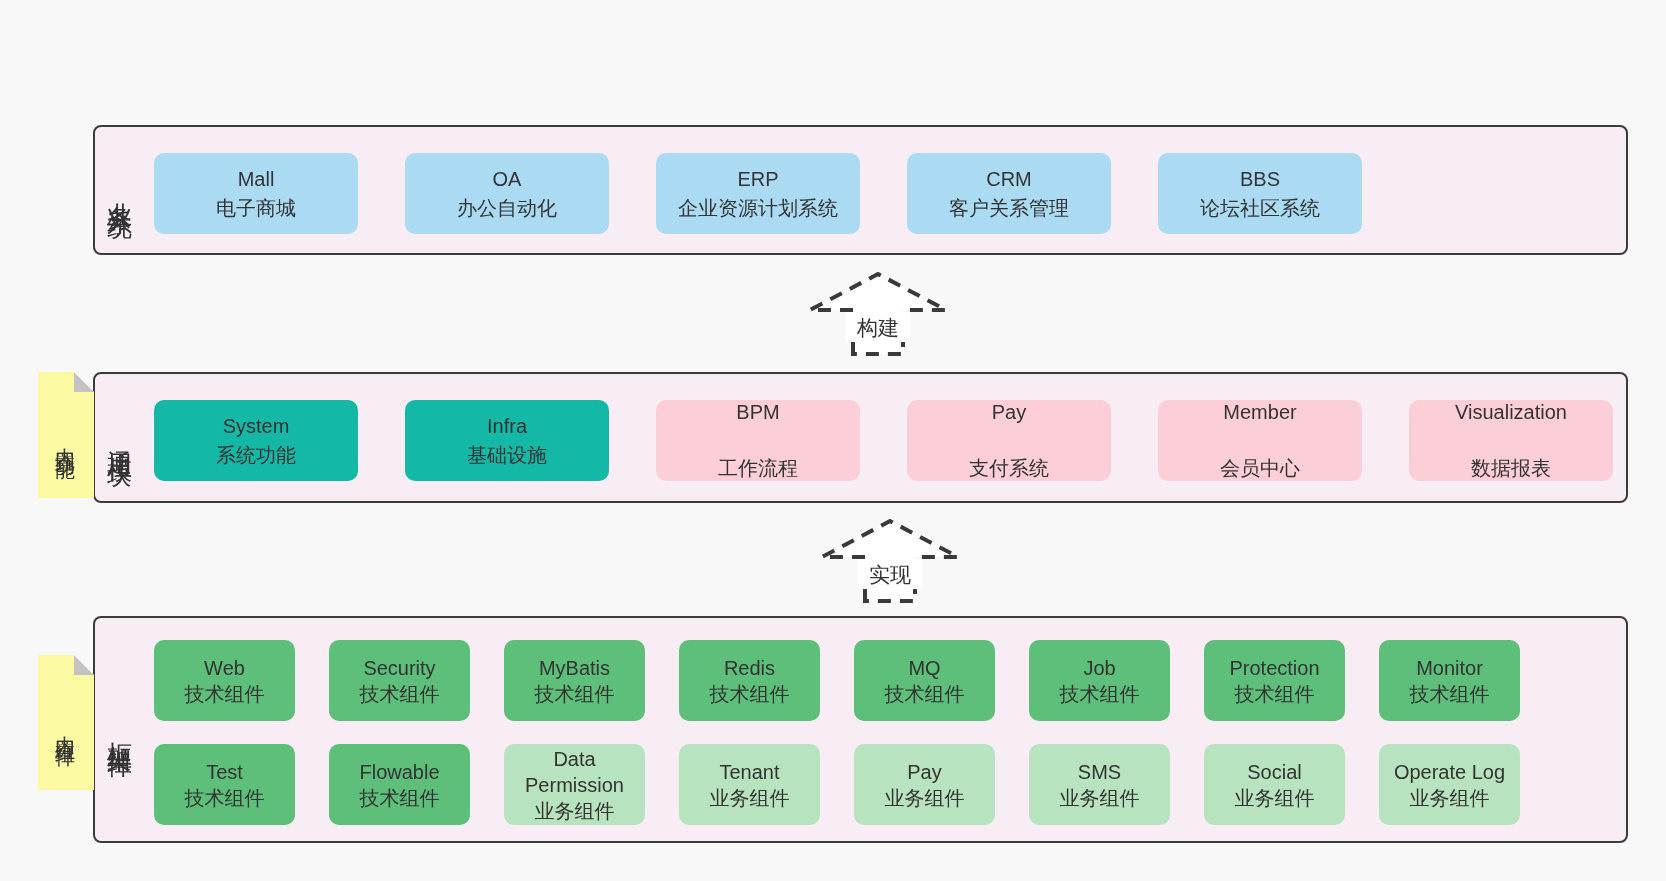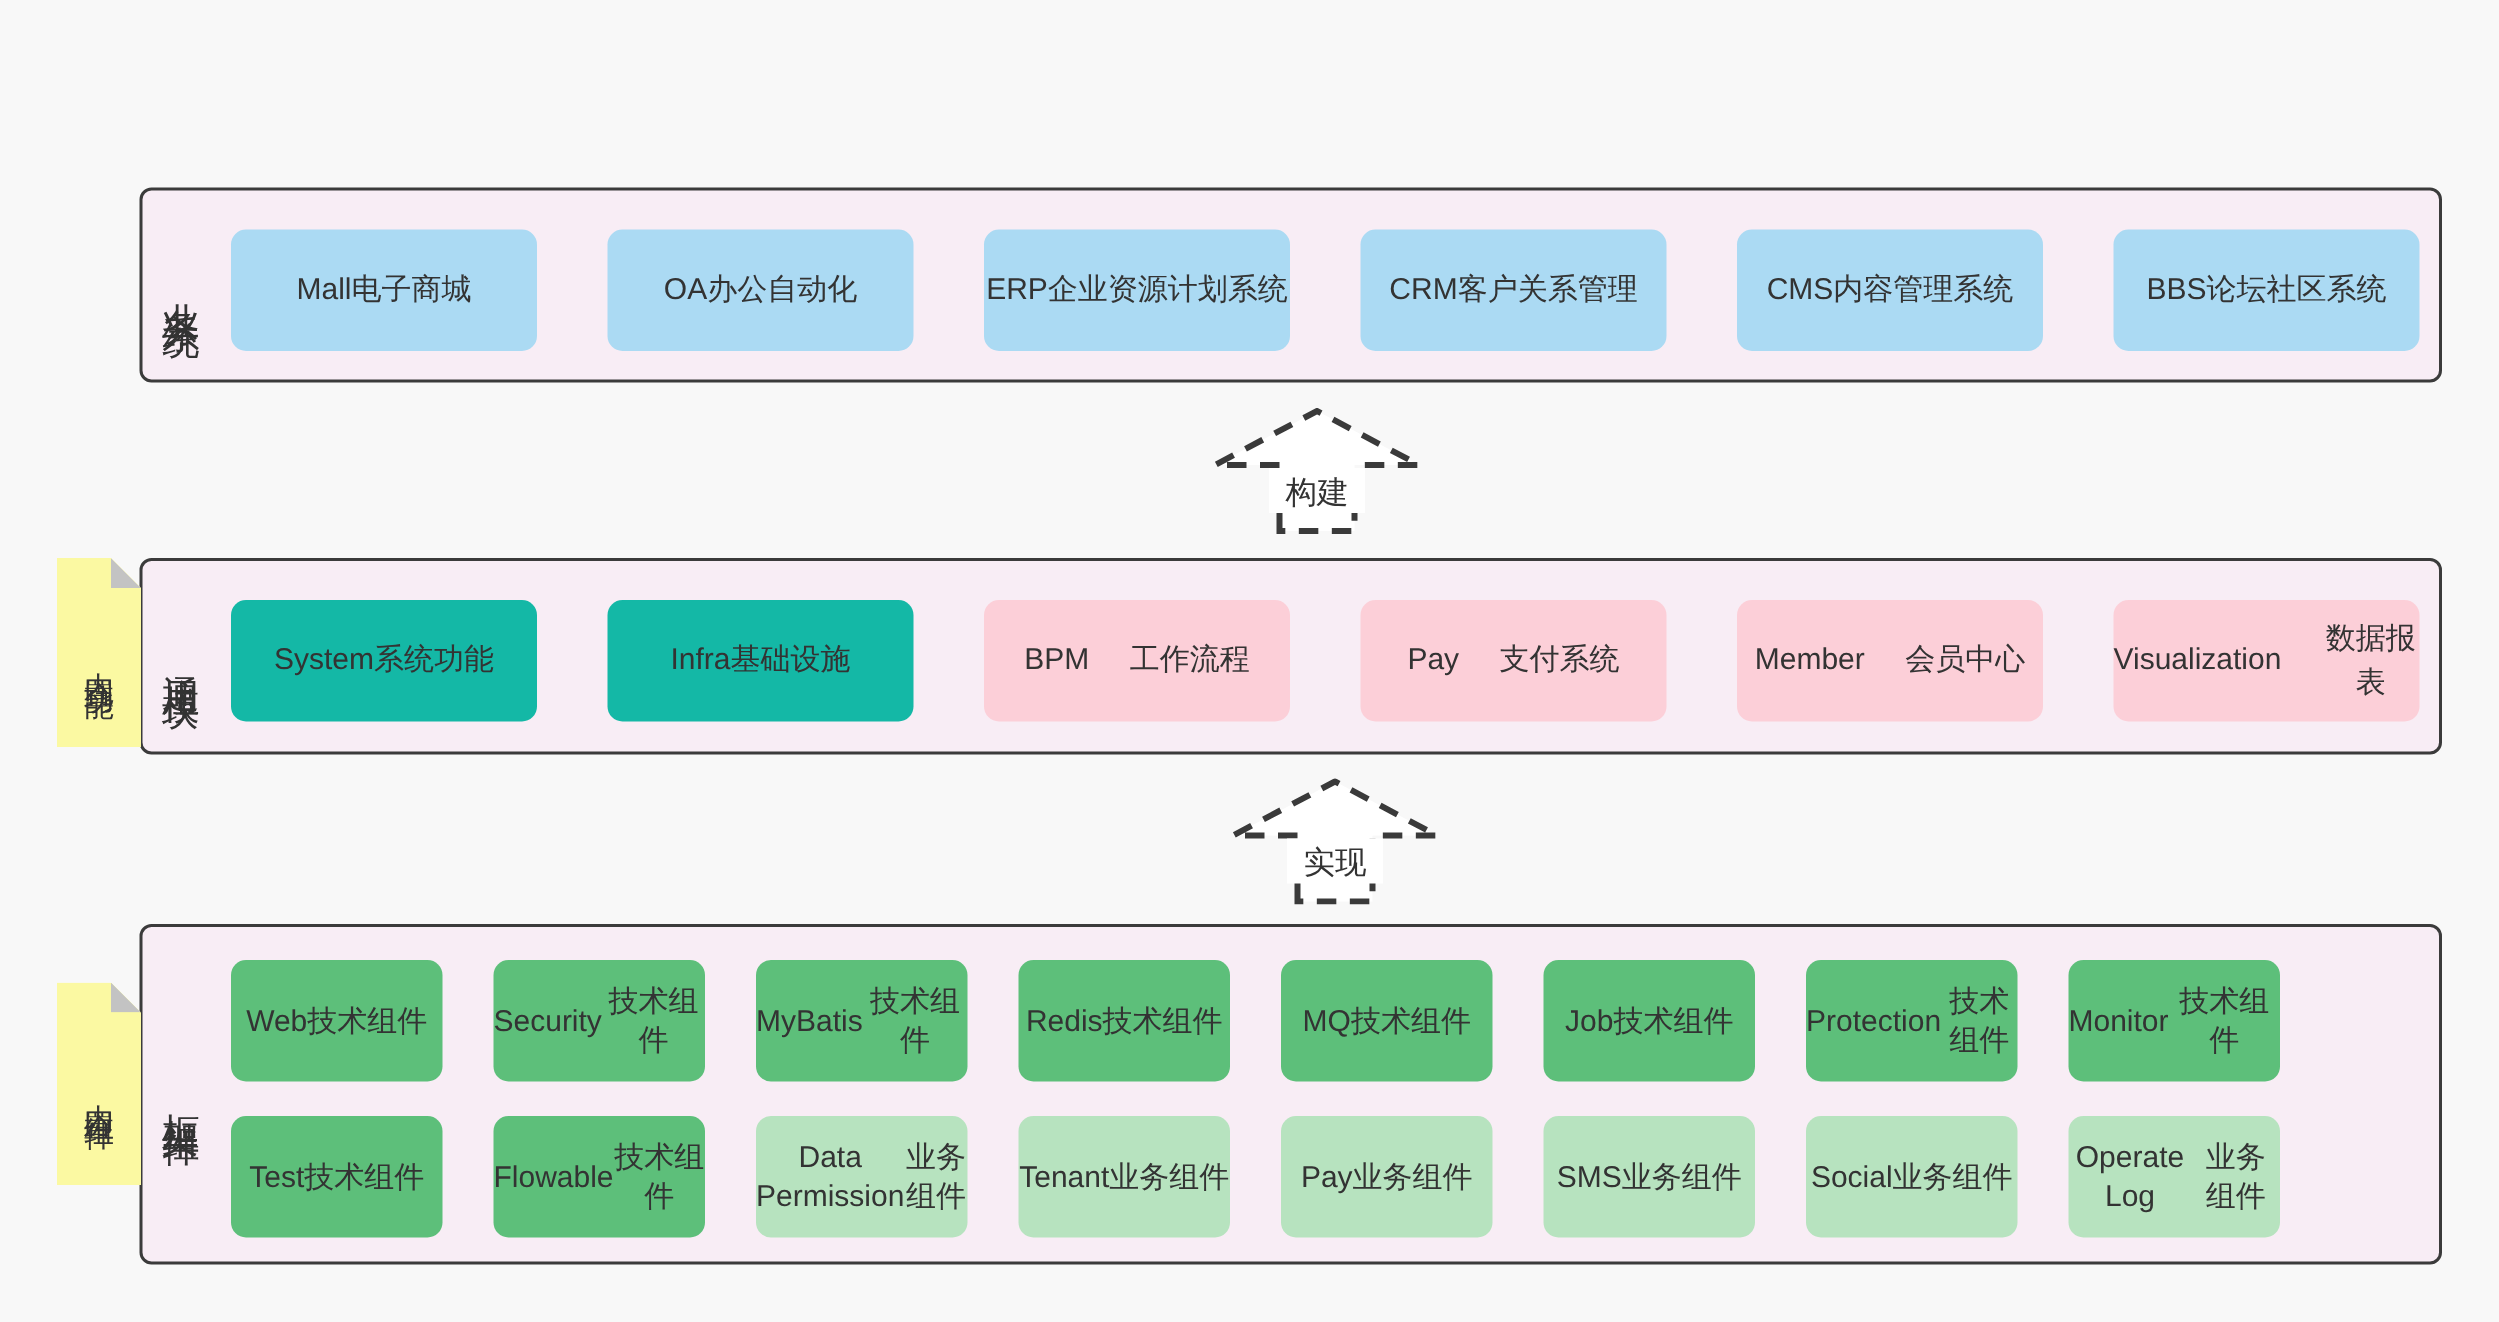--- a/index.html
+++ b/index.html
@@ -22,21 +22,21 @@
     writing-mode:vertical-rl;text-orientation:upright;
     font-size:25px;letter-spacing:4px;color:#333;white-space:nowrap;
   }
   .row{position:absolute;left:59px;display:flex;gap:47px;}
   .row-wide{top:26px;}
   .row-c{gap:34px;}
   .row-c1{top:22px;}
   .row-c2{top:126px;}
   .node{
     border-radius:10px;
-    display:flex;flex-direction:row;align-items:center;justify-content:center;
+    display:flex;flex-direction:column;align-items:center;justify-content:center;
     text-align:center;font-size:20px;line-height:29px;color:#333;
     flex:0 0 auto;
   }
   .node-wide{width:204px;height:81px;}
   .node-sm{width:141px;height:81px;line-height:26px;}
   .blue{background:#abdaf3;}
   .red{background:#14b8a6;}
   .pink{background:#fccfd8;gap:27px;}
   .green-dark{background:#5dbf7a;}
   .green-light{background:#b7e3bf;}
@@ -79,24 +79,20 @@
     </div>
     <div class="node node-wide blue">
       <span>ERP</span>
       <span class="sub">企业资源计划系统</span>
     </div>
     <div class="node node-wide blue">
       <span>CRM</span>
       <span class="sub">客户关系管理</span>
     </div>
     <div class="node node-wide blue">
-      <span>CMS</span>
-      <span class="sub">内容管理系统</span>
-    </div>
-    <div class="node node-wide blue">
       <span>BBS</span>
       <span class="sub">论坛社区系统</span>
     </div>
   </div>
 </div>
 
 <svg class="arrow arrow-build" width="140" height="84" viewBox="0 0 140 84">
   <path d="M45,82 L45,38 L2,38 L70,2 L138,38 L95,38 L95,82 Z"></path>
   <rect x="38" y="40" width="64" height="30"></rect>
   <text x="70" y="63" text-anchor="middle">构建</text>

